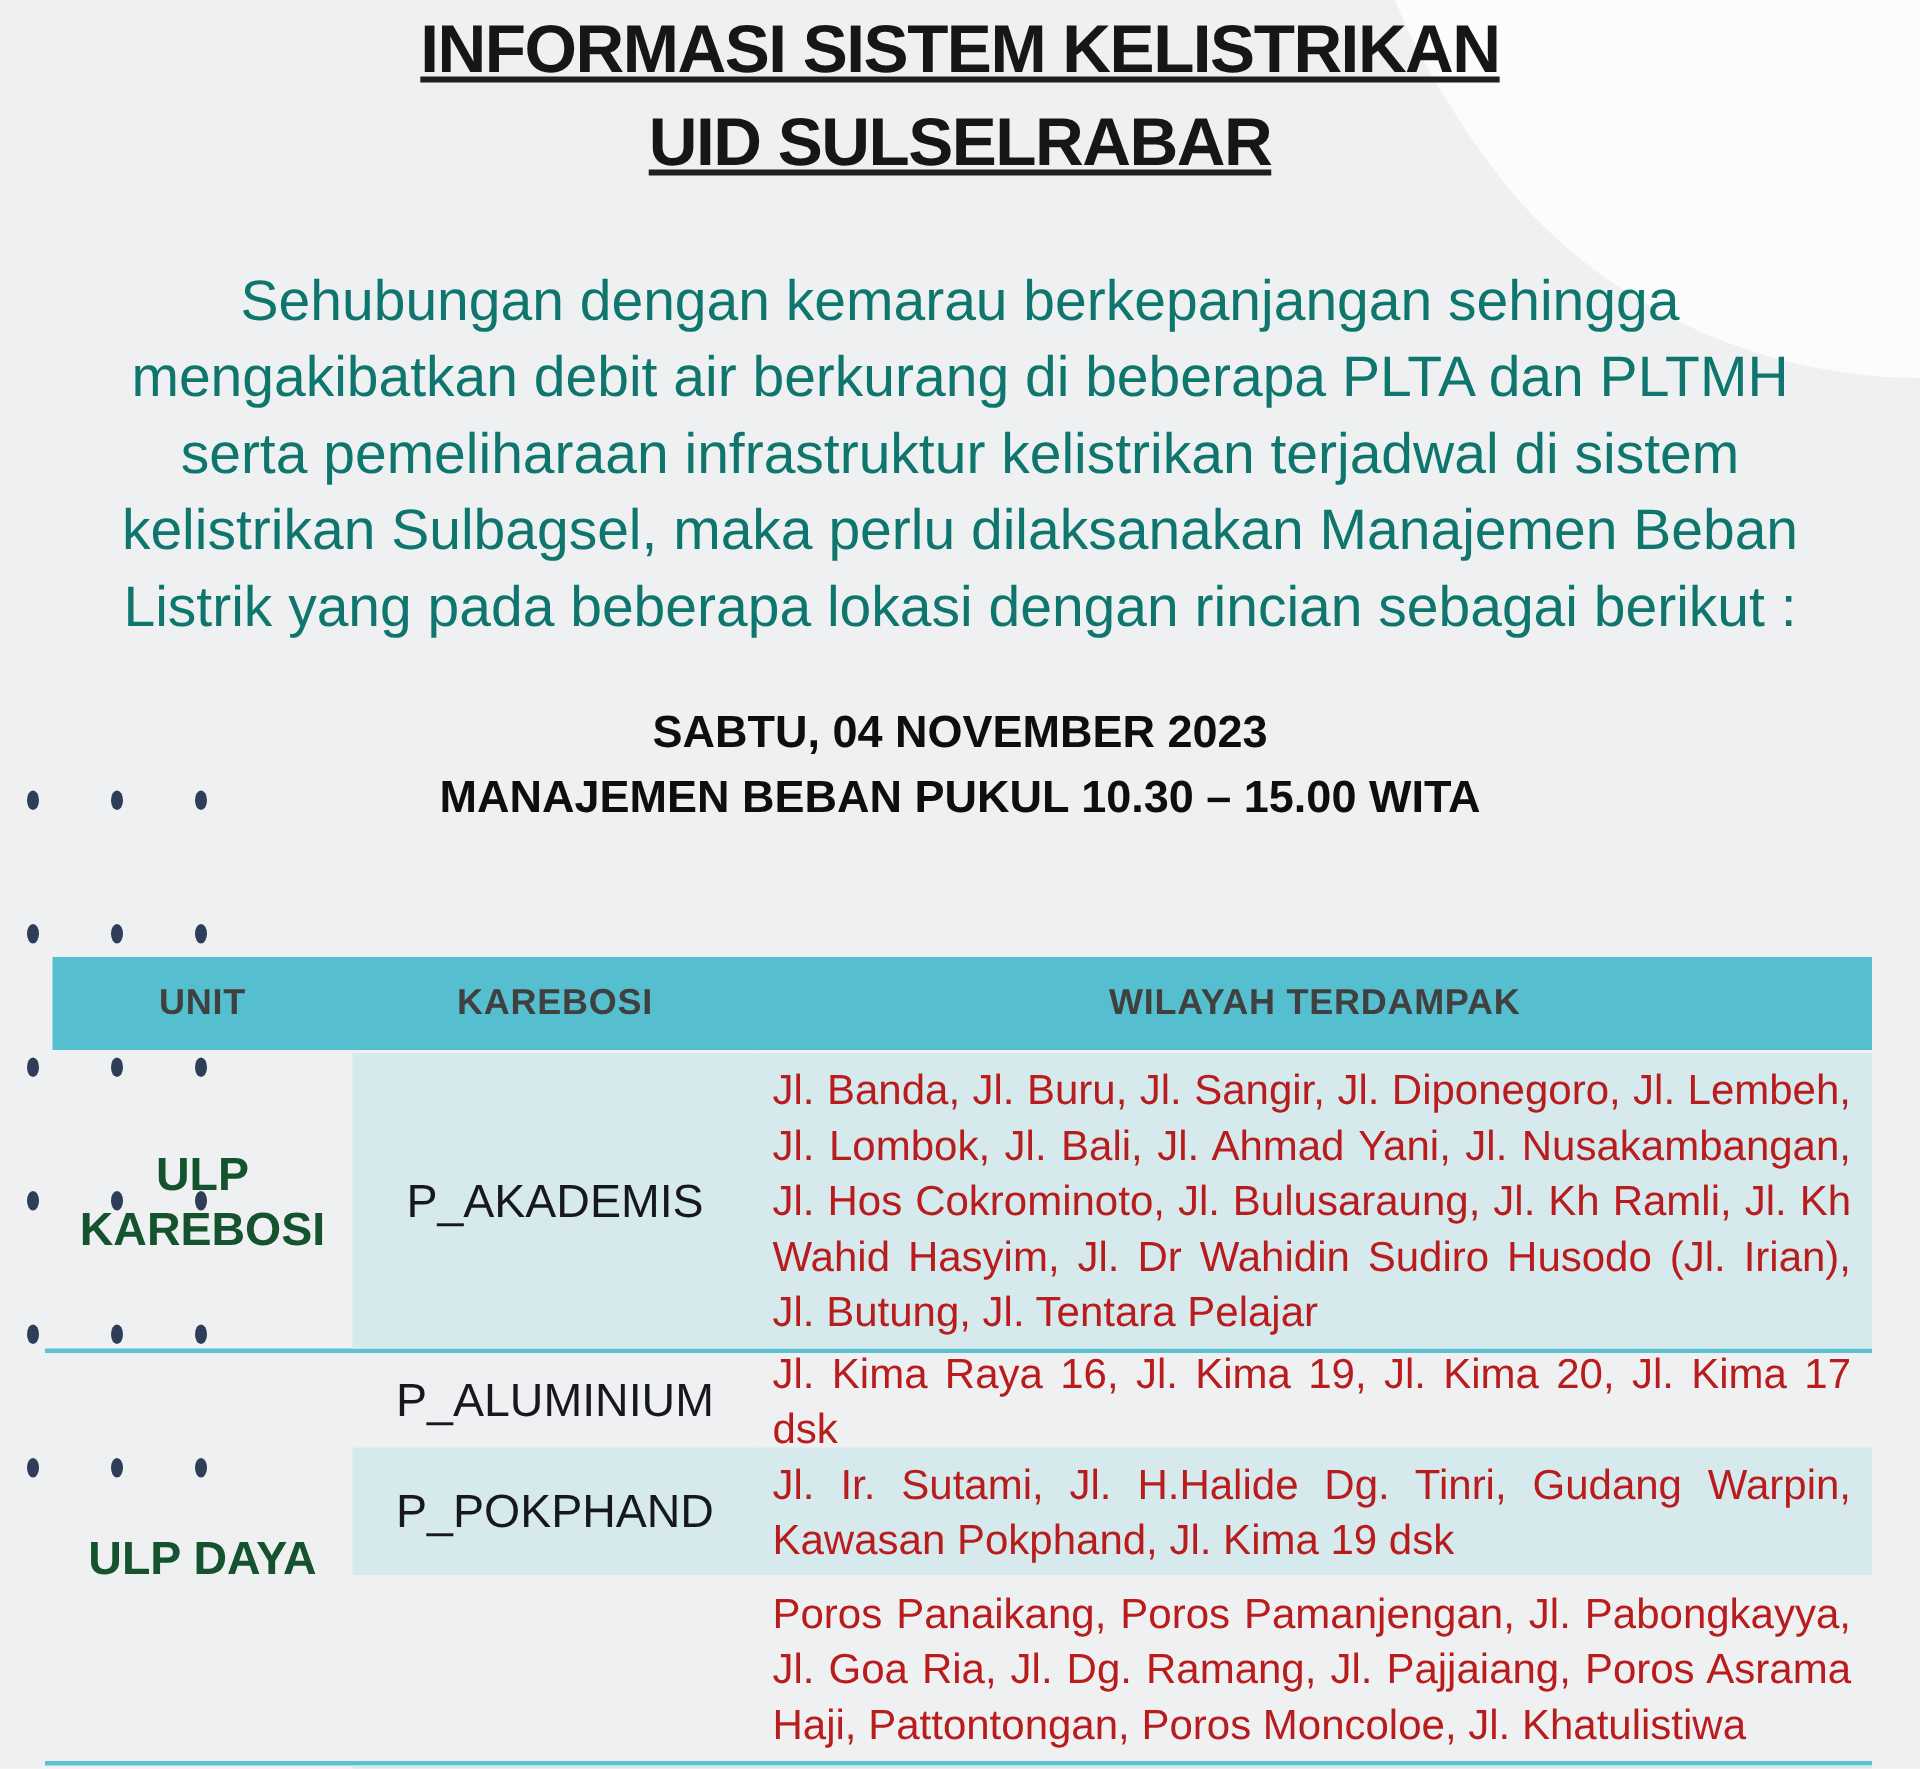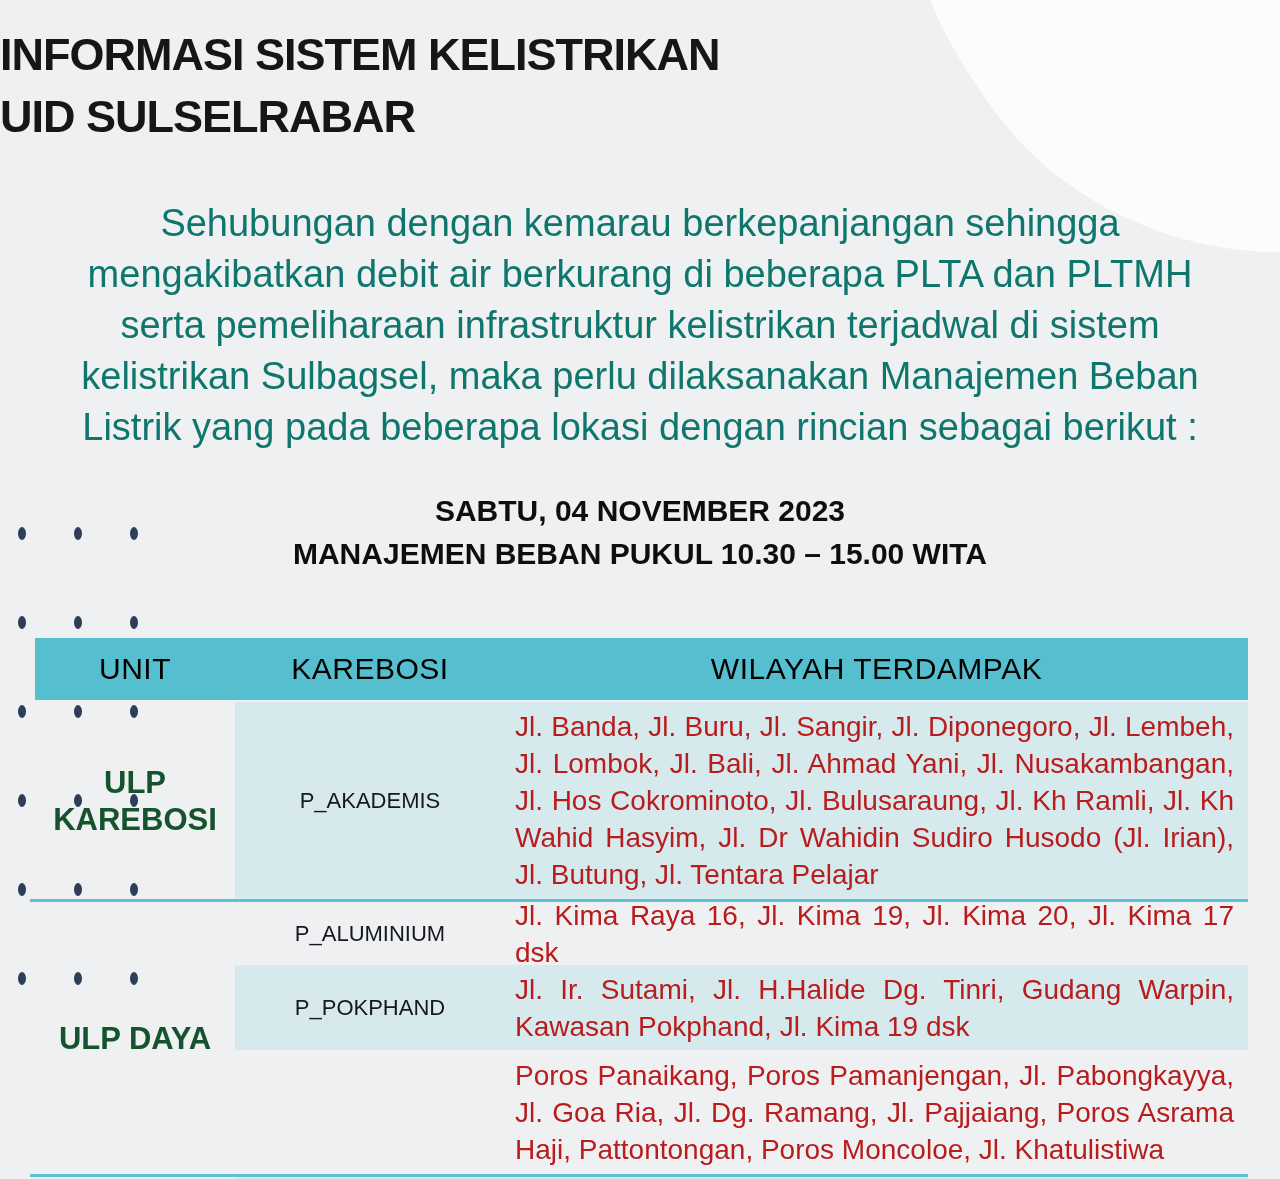--- a/index.html
+++ b/index.html
@@ -9,50 +9,50 @@
     background:#eef0f1;
     overflow:hidden;
     font-family:"Liberation Sans", sans-serif;
     color:#1d1f21;
   }
   .swoosh{position:absolute;top:0;right:0;z-index:0;}
   .dots-layer{position:absolute;inset:0;z-index:1;}
   .dot{position:absolute;width:8px;height:13px;border-radius:50%;background:#2f3e58;}
   .content{position:relative;z-index:2;}
 
-  .title-block{padding-top:24px;}
+  .title-block{padding-top:2px;text-align:center;text-decoration:underline;}
   .title-line{font-size:45px;font-weight:600;line-height:62px;letter-spacing:-1px;color:#161616;}
 
   .intro{margin-top:50px;text-align:center;}
   .intro-line{font-size:38px;line-height:51px;color:#0f766e;}
 
   .schedule{margin-top:36px;text-align:center;}
   .schedule-line{font-size:30px;font-weight:700;line-height:43px;color:#0e0e0e;}
 
   .table{position:absolute;left:35px;top:638px;width:1213px;}
   .thead{
     display:grid;grid-template-columns:200px 270px 1fr;
     height:62px;background:#55bfcf;margin-bottom:2px;
   }
   .th{display:flex;align-items:center;justify-content:center;
-      color:#000000;font-weight:400;font-size:30px;letter-spacing:.5px;}
+      color:#404040;font-weight:700;font-size:24px;letter-spacing:.5px;}
 
   .tgroup{display:grid;grid-template-columns:200px 270px 1fr;}
   .tgroup.g1{grid-template-rows:197px;}
   .tgroup.g2{grid-template-rows:63px 85px 124px;}
   .unit-cell{
     grid-column:1;display:flex;align-items:center;justify-content:center;text-align:center;
     font-weight:700;font-size:31px;color:#14532d;line-height:37px;
   }
   .unit-cell .unit-text{max-width:172px;}
   .g1 .unit-cell{grid-row:1;}
   .g2 .unit-cell{grid-row:1 / span 3;}
   .pen-cell{
     display:flex;align-items:center;justify-content:center;
-    font-size:22px;color:#16181c;
+    font-size:31px;color:#16181c;
   }
   .wil-cell{
     display:flex;align-items:center;
     padding:4px 14px 4px 10px;
     font-size:28px;line-height:37px;color:#b91c1c;
   }
   .wil-cell .wil-text{width:100%;text-align:justify;}
   .cyan{background:#d6e9ed;}
   .sep{height:3px;background:#5cc2d1;margin-left:-5px;width:1218px;}
   .sliver{display:grid;grid-template-columns:200px 270px 1fr;height:5px;}

